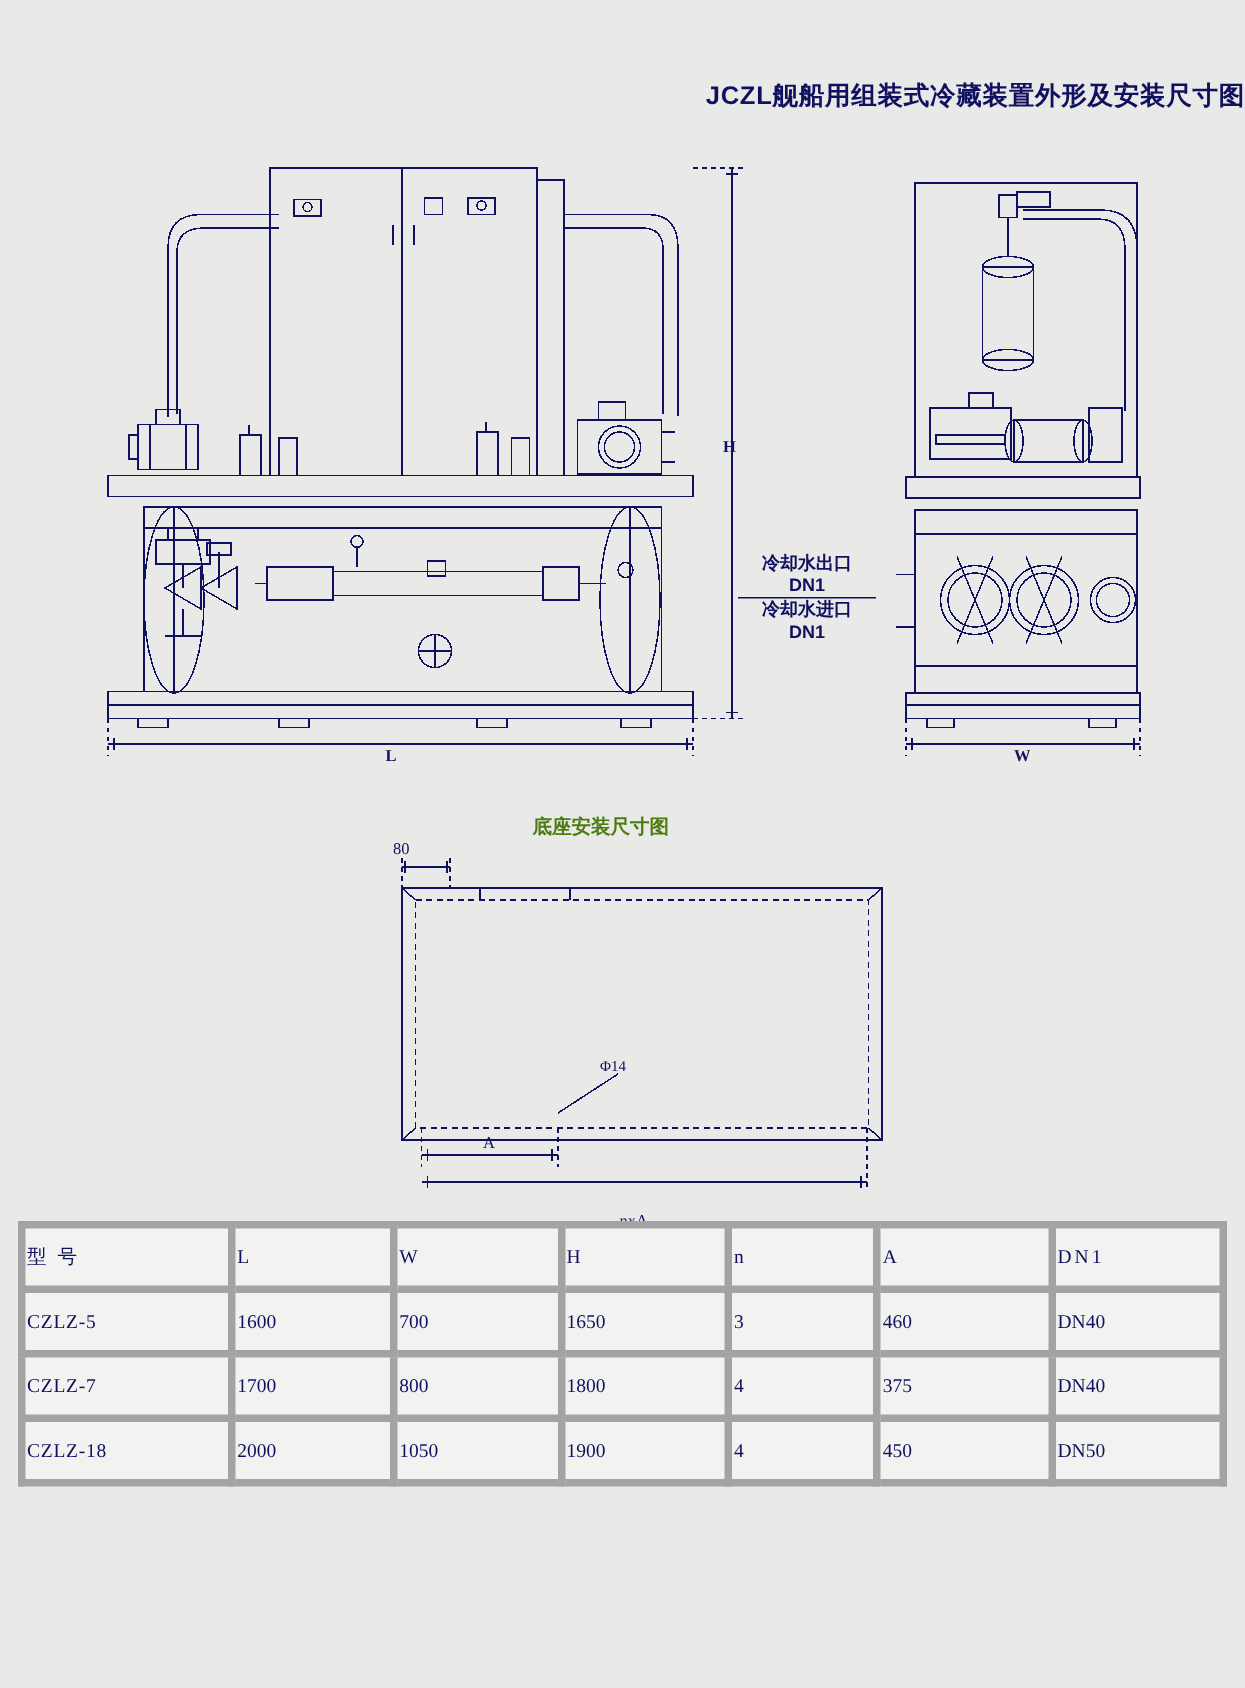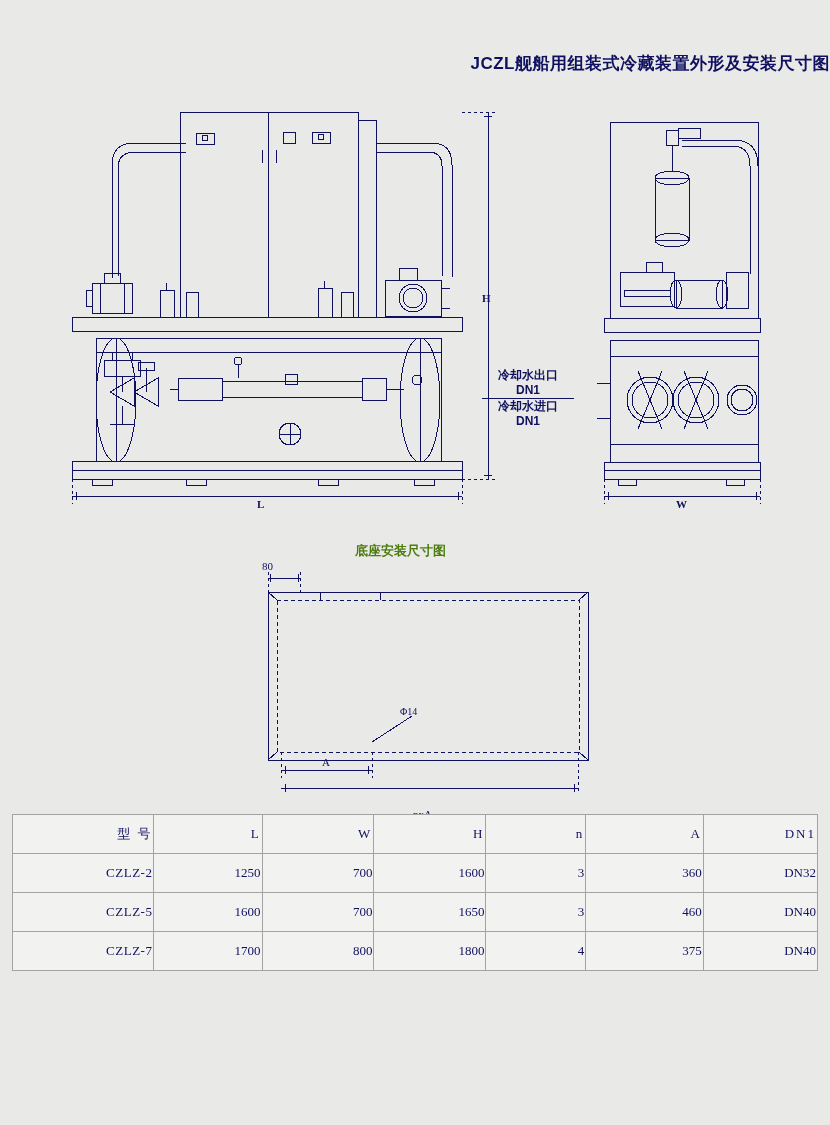--- a/index.html
+++ b/index.html
@@ -47,22 +47,22 @@
   .portbox .ln{border-bottom:1px solid #101060;}
 
   
   .tbl{
     position:absolute;left:12px;top:814px;width:806px;
     border-collapse:collapse;
     font-family:"Liberation Serif", serif;
     background:#f2f2f0;
   }
   .tbl td,.tbl th{
-    border:1px solid #a3a3a3;
-    text-align:right;
+    border:5px solid #a3a3a3;
+    text-align:left;
     font-size:13px;
     color:#101060;
     height:36px;
     font-weight:normal;
   }
   .tbl thead th{
     font-size:13px;
     letter-spacing:2px;
     background:#f2f2f0;
   }
@@ -253,21 +253,21 @@
         <line x1="285" y1="784" x2="285" y2="792"></line>
         <line x1="574" y1="784" x2="574" y2="792"></line>
         <line x1="578" y1="752" x2="578" y2="794" stroke-dasharray="3,3"></line>
       </g>
     </svg>
 
     <div class="lbl b" style="left:482px;top:292px;">H</div>
     <div class="lbl b" style="left:257px;top:498px;">L</div>
     <div class="lbl b" style="left:676px;top:498px;">W</div>
 
-    <div class="portbox" style="left:482px;top:368px;width:92px;">
+    <div class="portbox" style="left:492px;top:368px;width:92px;">
       <div>冷却水出口</div>
       <div class="ln">DN1</div>
       <div>冷却水进口</div>
       <div>DN1</div>
     </div>
 
     <div class="subtitle" style="left:355px;top:542px;">底座安装尺寸图</div>
 
     <div class="lbl" style="left:262px;top:560px;">80</div>
     <div class="lbl" style="left:400px;top:706px;font-size:10px;">Φ14</div>
@@ -281,43 +281,43 @@
         <th class="col0">型 号</th>
         <th class="col1">L</th>
         <th class="col2">W</th>
         <th class="col3">H</th>
         <th class="col4">n</th>
         <th class="col5">A</th>
         <th class="col6">DN1</th>
       </tr>
     </thead>
     <tbody>
-      <tr>
-        <td>CZLZ-2</td>
-        <td>1250</td>
-        <td>700</td>
-        <td>1600</td>
-        <td>3</td>
-        <td>360</td>
-        <td>DN32</td>
-      </tr>
       <tr>
         <td>CZLZ-5</td>
         <td>1600</td>
         <td>700</td>
         <td>1650</td>
         <td>3</td>
         <td>460</td>
         <td>DN40</td>
       </tr>
       <tr>
         <td>CZLZ-7</td>
         <td>1700</td>
         <td>800</td>
         <td>1800</td>
         <td>4</td>
         <td>375</td>
         <td>DN40</td>
       </tr>
+      <tr>
+        <td>CZLZ-18</td>
+        <td>2000</td>
+        <td>1050</td>
+        <td>1900</td>
+        <td>4</td>
+        <td>450</td>
+        <td>DN50</td>
+      </tr>
     </tbody>
   </table>
 
 </div>
 
 </body></html>

